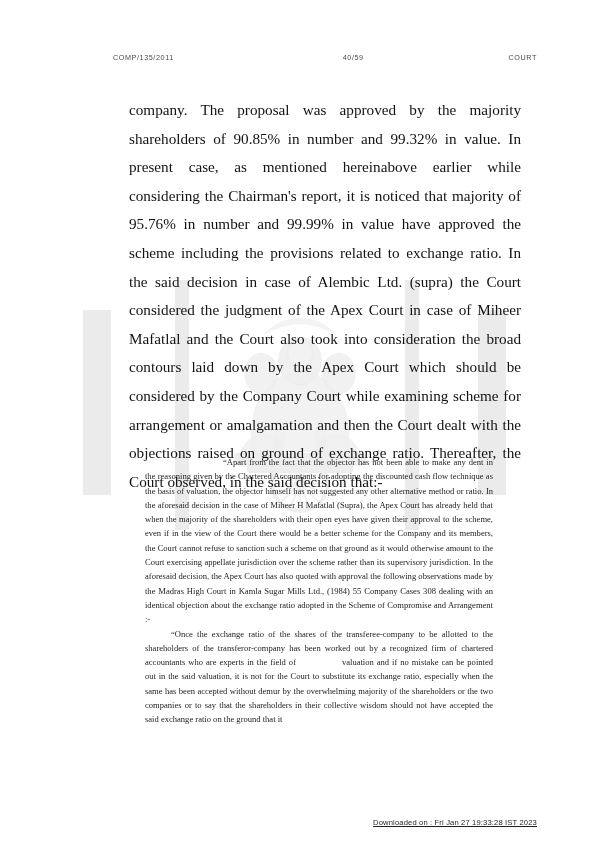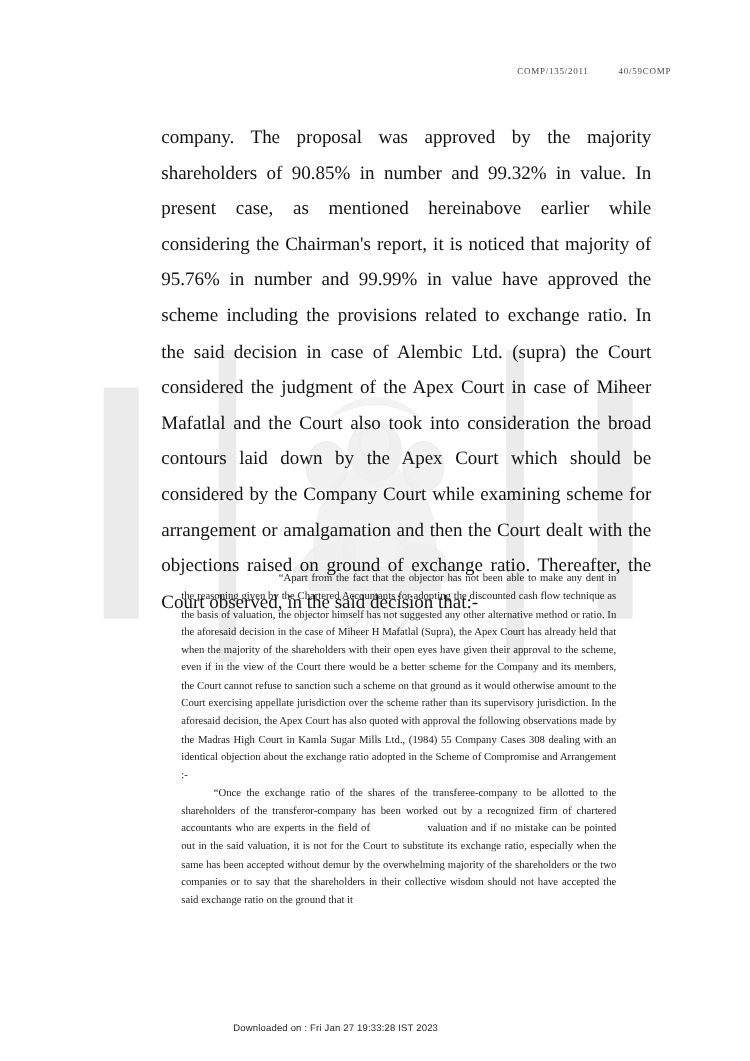--- a/index.html
+++ b/index.html
@@ -61,23 +61,23 @@
     opacity: 0.30;
   }
 
   
   .hdr {
     position: absolute;
     left: 113px;
     top: 53px;
     width: 424px;
     display: flex;
-    justify-content: flex-end;
+    justify-content: space-between;
     align-items: baseline;
-    font-family: Liberation Serif, serif;
+    font-family: Liberation Sans, sans-serif;
     font-size: 7.2px;
     letter-spacing: 0.6px;
     color: #4a4a4a;
     z-index: 3;
   }
   .hdr-mid { margin-left: 24px; }
 
   
   .body-main {
     position: absolute;
@@ -112,26 +112,27 @@
   .quote p.indent { text-indent: 26px; }
   .quote p.indent-lg { text-indent: 78px; }
   .gap-inline { display: inline-block; width: 46px; }
 
   
   .footer {
     position: absolute;
     left: 0;
     top: 818px;
     width: 537px;
-    text-align: center;
+    text-align: right;
     font-family: "Liberation Sans", sans-serif;
     font-size: 7.6px;
     color: #1f1f1f;
     letter-spacing: 0.15px;
     z-index: 3;
+    text-decoration: underline;
   }
 </style>
 </head>
 <body>
 
 <div class="page">
 
   <div class="watermark">
 
     <div class="wm-bars">
@@ -178,21 +179,21 @@
       </g>
     </svg>
 
     <div class="wm-text">
     </div>
   </div>
 
   <div class="hdr">
     <span>COMP/135/2011</span>
     <span class="hdr-mid">40/59</span>
-    <span>COMP</span>
+    <span>COURT</span>
   </div>
 
   <div class="body-main">
     <p>company. The proposal was approved by the majority shareholders of 90.85% in number and 99.32% in value. In present case, as mentioned hereinabove earlier while considering the Chairman's report, it is noticed that majority of 95.76% in number and 99.99% in value have approved the scheme including the provisions related to exchange ratio. In the said decision in case of Alembic Ltd. (supra) the Court considered the judgment of the Apex Court in case of Miheer Mafatlal and the Court also took into consideration the broad contours laid down by the Apex Court which should be considered by the Company Court while examining scheme for arrangement or amalgamation and then the Court dealt with the objections raised on ground of exchange ratio. Thereafter, the Court observed, in the said decision that:-</p>
   </div>
 
   <div class="quote">
     <p class="indent-lg">“Apart from the fact that  the  objector  has  not been able to make any dent in the reasoning given by the Chartered Accountants for adopting the  discounted  cash flow  technique  as the basis of valuation, the objector himself has not suggested any other alternative method or ratio.  In the aforesaid decision in the case of Miheer H Mafatlal (Supra), the Apex Court has  already  held  that when the  majority  of  the shareholders with their open eyes have given their approval to the scheme, even if  in the  view of the Court there would be a better scheme for the Company and its members, the Court cannot refuse  to sanction  such  a  scheme  on  that  ground  as  it would otherwise amount to the Court exercising  appellate jurisdiction over the scheme rather than its supervisory jurisdiction.  In the aforesaid decision, the Apex  Court has  also quoted with approval the following observations made by the Madras High Court in Kamla Sugar Mills  Ltd., (1984)  55  Company  Cases  308 dealing with an identical objection about the exchange ratio adopted in the  Scheme of Compromise and Arrangement :-</p>
     <p class="indent"><span>“Once  the  exchange  ratio  of the shares of the transferee-company to  be  allotted  to  the shareholders  of  the transferor-company has been worked out by a  recognized  firm  of chartered accountants who are  experts  in  the  field of</span><span class="gap-inline"></span><span>valuation and if no mistake can be pointed out in the said valuation, it is not for  the  Court  to substitute  its exchange  ratio, especially when the same has been accepted without demur   by   the overwhelming   majority of  the  shareholders  or  the two companies or to say that the shareholders  in their  collective wisdom should not have accepted the said exchange ratio on  the  ground  that  it</span></p>
   </div>

